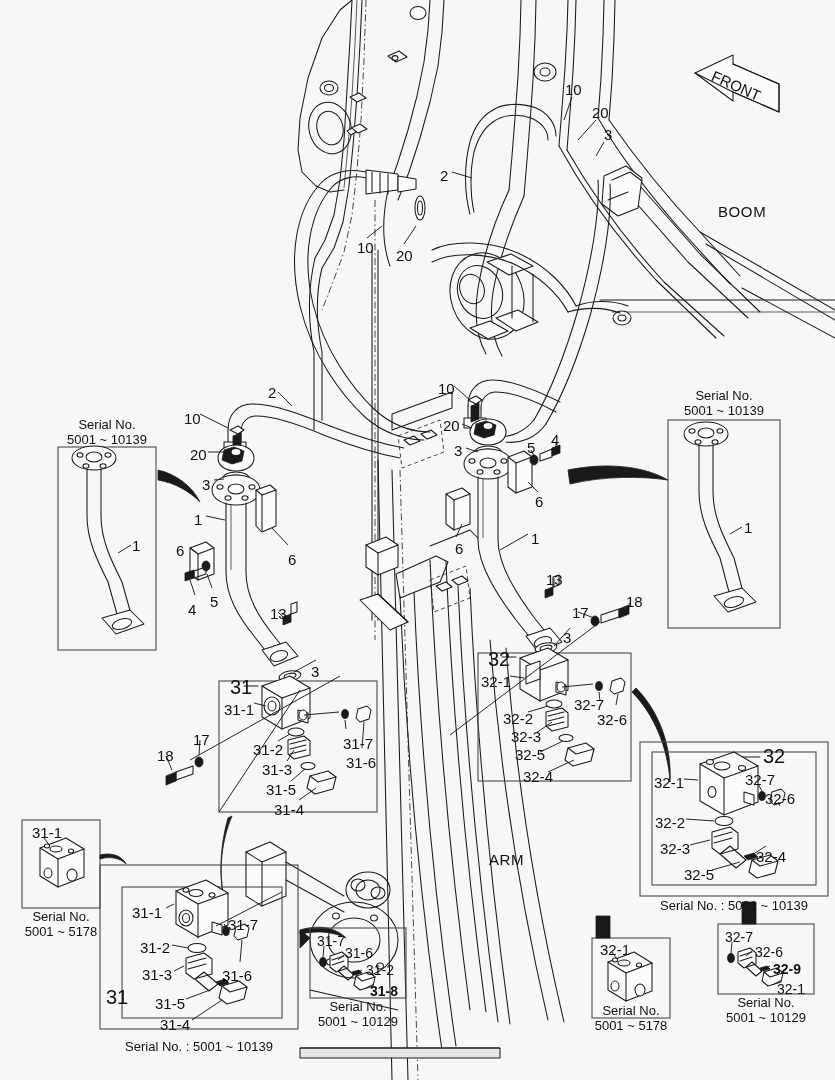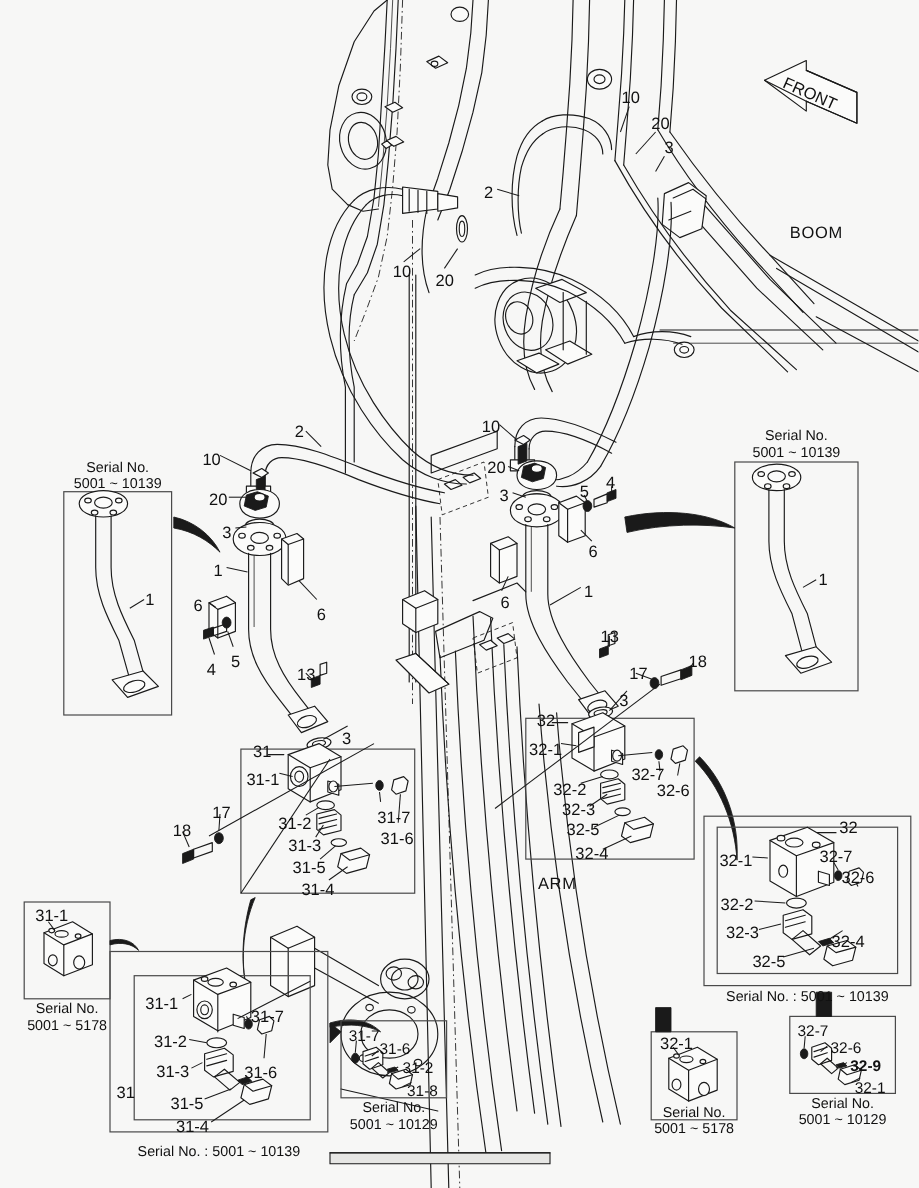--- a/index.html
+++ b/index.html
@@ -19,21 +19,21 @@
     color:#111;
     white-space:nowrap;
     line-height:1.12;
     user-select:none;
   }
   .callout{font-size:15px;}
   .callout-sm{font-size:14px;}
   .serial{font-size:13px;text-align:center;}
   .sectionlbl{font-size:15px;letter-spacing:.6px;}
   .frontlbl{font-size:15px;}
-  .boxlbl{font-size:15px;}
+  .boxlbl{font-size:20px;}
 </style>
 </head>
 <body>
 
 <div id="sheet">
 
 <svg width="835" height="1080" viewBox="0 0 835 1080">
   <defs>
     <style>
       .ln{fill:none;stroke:#1a1a1a;stroke-width:1.05;stroke-linejoin:round;stroke-linecap:round;}
@@ -564,21 +564,21 @@
     <path class="lead" d="M554 578 L554 588"></path>
     <path class="lead" d="M570 628 L554 646"></path>
     <path class="lead" d="M578 612 L594 618"></path>
     <path class="lead" d="M630 603 L626 610"></path>
   </g>
 </svg>
 
 <div class="lbl frontlbl" style="left:710px;top:78px;transform:rotate(24deg);">FRONT</div>
 
 <div class="lbl sectionlbl" style="left:718px;top:204px;">BOOM</div>
-<div class="lbl sectionlbl" style="left:489px;top:796px;">ARM</div>
+<div class="lbl sectionlbl" style="left:489px;top:852px;">ARM</div>
 
 <div id="main-callouts">
       <div class="lbl callout" style="left: 565px; top: 82px;">10</div>
       <div class="lbl callout" style="left: 592px; top: 105px;">20</div>
       <div class="lbl callout" style="left: 604px; top: 127px;">3</div>
       <div class="lbl callout" style="left: 440px; top: 168px;">2</div>
       <div class="lbl callout" style="left: 357px; top: 240px;">10</div>
       <div class="lbl callout" style="left: 396px; top: 248px;">20</div>
       <div class="lbl callout" style="left: 268px; top: 385px;">2</div>
       <div class="lbl callout" style="left: 184px; top: 411px;">10</div>
@@ -662,21 +662,21 @@
       <div class="lbl callout" style="left: 222px; top: 968px;">31-6</div>
       <div class="lbl callout" style="left: 155px; top: 996px;">31-5</div>
       <div class="lbl callout" style="left: 160px; top: 1017px;">31-4</div>
     </div>
 <div class="lbl serial" style="left:100px;top:1040px;width:198px;">Serial No. : 5001 ~ 10139</div>
 
 <div id="box31fit-parts">
       <div class="lbl callout-sm" style="left: 317px; top: 934px;">31-7</div>
       <div class="lbl callout-sm" style="left: 345px; top: 946px;">31-6</div>
       <div class="lbl callout-sm" style="left: 366px; top: 963px;">31-2</div>
-      <div class="lbl callout-sm" style="left: 370px; top: 984px;">31-8</div>
+      <div class="lbl callout-sm" style="left: 370px; top: 984px; font-weight: bold;">31-8</div>
     </div>
 <div class="lbl serial" style="left:310px;top:1000px;width:96px;">Serial No.</div>
 <div class="lbl serial" style="left:310px;top:1015px;width:96px;">5001 ~ 10129</div>
 
 <div class="lbl callout" style="left:600px;top:942px;">32-1</div>
 <div class="lbl serial" style="left:592px;top:1004px;width:78px;">Serial No.</div>
 <div class="lbl serial" style="left:588px;top:1019px;width:86px;">5001 ~ 5178</div>
 
 <div id="box32fit-parts">
       <div class="lbl callout-sm" style="left: 725px; top: 930px;">32-7</div>

